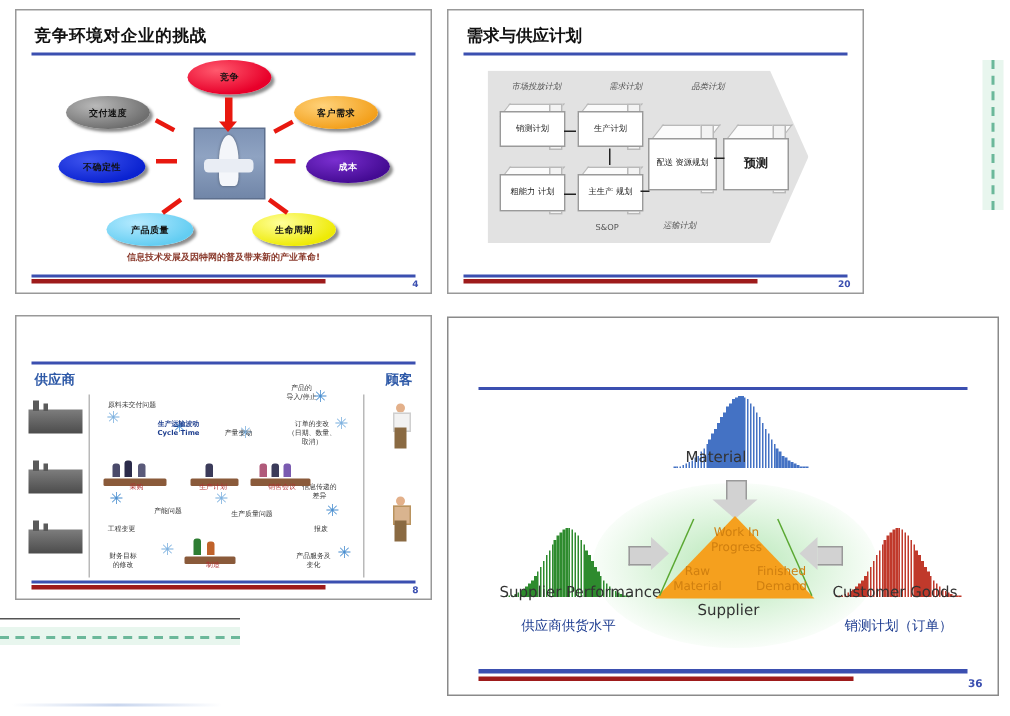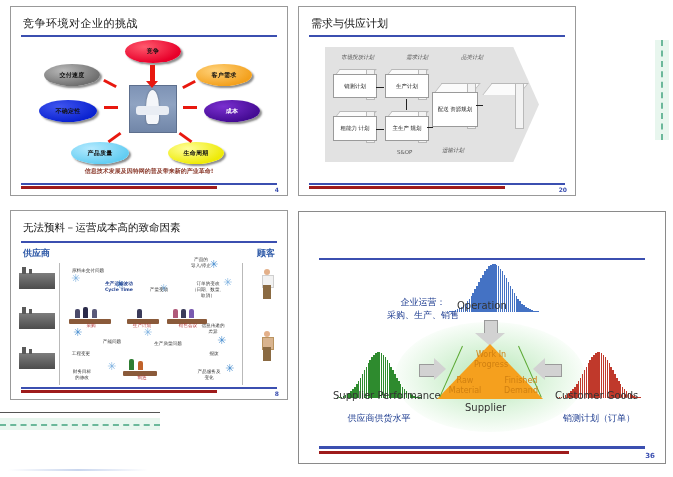--- a/index.html
+++ b/index.html
@@ -1,21 +1,21 @@
 <!DOCTYPE html>
 <html><head>
 <meta charset="utf-8">
 <style>
   html,body{margin:0;padding:0;background:#ffffff;}
   body{width:673px;height:477px;position:relative;overflow:hidden;
        font-family:"DejaVu Sans","Liberation Sans",sans-serif;}
 
   .slide{position:absolute;background:#ffffff;border:1px solid #999;
          box-sizing:border-box;overflow:hidden;}
-  .slide .title{position:absolute;font-weight:normal;color:#111;white-space:nowrap;}
+  .slide .title{position:absolute;font-weight:bold;color:#111;white-space:nowrap;}
   .rule-blue{position:absolute;background:#3b4fb0;}
   .foot{position:absolute;left:0;right:0;}
   .foot .bar-blue{position:absolute;height:2px;background:#3b4fb0;}
   .foot .bar-red{position:absolute;height:3px;background:#9e1b1b;}
   .pgnum{position:absolute;color:#3b4fb0;font-weight:bold;}
 
   
   #s1{left:10px;top:6px;width:278px;height:190px;}
   #s1 .title{left:12px;top:9px;font-size:11px;letter-spacing:.5px;}
   #s1 .hr{left:10px;top:28px;width:256px;height:2px;}
@@ -194,40 +194,40 @@
   </div>
   <div class="cubebox" style="left:133px;top:76px;width:44px;height:44px;">
     <div class="top"></div>
       <div class="side"></div>
     <div class="face">配送
 资源规划</div>
   </div>
   <div class="cubebox" style="left:183px;top:76px;width:42px;height:44px;">
     <div class="top"></div>
       <div class="side"></div>
+    <div class="face" style="font-weight:bold;font-size:8px;">预测</div>
   </div>
 
   <div class="ar ar-h" style="left:77px;top:80px;width:8px;"></div>
   <div class="ar ar-h" style="left:77px;top:122px;width:8px;"></div>
   <div class="ar ar-v" style="left:107px;top:92px;height:11px;"></div>
   <div class="ar ar-h" style="left:128px;top:120px;width:6px;"></div>
   <div class="ar ar-h" style="left:177px;top:98px;width:7px;"></div>
 
   <div class="lbl-it" style="left:98px;top:142px;font-style:normal;">S&amp;OP</div>
   <div class="lbl-it" style="left:143px;top:140px;">运输计划</div>
 
   <div class="foot" style="top:176px;height:12px;">
     <div class="bar-blue" style="left:10px;top:0;width:256px;"></div>
     <div class="bar-red" style="left:10px;top:3px;width:196px;"></div>
   </div>
   <div class="pgnum" style="right:8px;bottom:2px;font-size:6px;">20</div>
 </div>
 
 <div class="slide" id="s3">
-  <div class="title">无法预料－运营成本高的致命因素</div>
   <div class="rule-blue hr"></div>
 
   <div class="colhead" style="left:12px;top:36px;">供应商</div>
   <div class="colhead" style="right:12px;top:36px;">顾客</div>
 
   <div class="vsep" style="left:48px;top:52px;height:122px;"></div>
   <div class="vsep" style="right:44px;top:52px;height:122px;"></div>
 
   <div class="factory" style="left:8px;top:62px;"></div>
   <div class="factory" style="left:8px;top:102px;"></div>
@@ -356,21 +356,21 @@
       <i style="left: 72.39px; width: 1.53px; height: 8.39px; background: rgb(68, 114, 196);"></i>
       <i style="left: 74.35px; width: 1.53px; height: 6.54px; background: rgb(68, 114, 196);"></i>
       <i style="left: 76.3px; width: 1.53px; height: 5.02px; background: rgb(68, 114, 196);"></i>
       <i style="left: 78.26px; width: 1.53px; height: 3.78px; background: rgb(68, 114, 196);"></i>
       <i style="left: 80.22px; width: 1.53px; height: 2.81px; background: rgb(68, 114, 196);"></i>
       <i style="left: 82.17px; width: 1.53px; height: 2.05px; background: rgb(68, 114, 196);"></i>
       <i style="left: 84.13px; width: 1.53px; height: 1.47px; background: rgb(68, 114, 196);"></i>
       <i style="left: 86.09px; width: 1.53px; height: 1.04px; background: rgb(68, 114, 196);"></i>
       <i style="left: 88.04px; width: 1.53px; height: 0.72px; background: rgb(68, 114, 196);"></i>
     </div>
-  <div class="bellcap" style="left:158px;top:88px;">Operation</div>
+  <div class="bellcap" style="left:158px;top:88px;">Material</div>
 
   <div class="bell" id="bell-sup" style="left:38px;top:140px;width:84px;height:46px;">
       <i style="left: 0px; width: 1.49px; height: 0.69px; background: rgb(46, 139, 46);"></i>
       <i style="left: 1.91px; width: 1.49px; height: 1.01px; background: rgb(46, 139, 46);"></i>
       <i style="left: 3.82px; width: 1.49px; height: 1.45px; background: rgb(46, 139, 46);"></i>
       <i style="left: 5.73px; width: 1.49px; height: 2.05px; background: rgb(46, 139, 46);"></i>
       <i style="left: 7.64px; width: 1.49px; height: 2.85px; background: rgb(46, 139, 46);"></i>
       <i style="left: 9.55px; width: 1.49px; height: 3.88px; background: rgb(46, 139, 46);"></i>
       <i style="left: 11.45px; width: 1.49px; height: 5.18px; background: rgb(46, 139, 46);"></i>
       <i style="left: 13.36px; width: 1.49px; height: 6.81px; background: rgb(46, 139, 46);"></i>
@@ -454,22 +454,20 @@
       <i style="left: 70.64px; width: 1.49px; height: 5.18px; background: rgb(192, 57, 43);"></i>
       <i style="left: 72.55px; width: 1.49px; height: 3.88px; background: rgb(192, 57, 43);"></i>
       <i style="left: 74.45px; width: 1.49px; height: 2.85px; background: rgb(192, 57, 43);"></i>
       <i style="left: 76.36px; width: 1.49px; height: 2.05px; background: rgb(192, 57, 43);"></i>
       <i style="left: 78.27px; width: 1.49px; height: 1.45px; background: rgb(192, 57, 43);"></i>
       <i style="left: 80.18px; width: 1.49px; height: 1.01px; background: rgb(192, 57, 43);"></i>
       <i style="left: 82.09px; width: 1.49px; height: 0.69px; background: rgb(192, 57, 43);"></i>
     </div>
   <div class="bellcap" style="left:256px;top:178px;">Customer Goods</div>
 
-  <div class="cnlbl" style="left:76px;top:84px;width:96px;white-space:pre-line;">企业运营：
-采购、生产、销售</div>
 
   <div class="arw-body" style="left:185px;top:108px;width:12px;height:14px;border-bottom:none;"></div>
   <div class="arw-head" style="left:176px;top:121px;border-left:15px solid transparent;border-right:15px solid transparent;border-top:13px solid #d2d2d2;"></div>
 
   <div class="arw-body" style="left:120px;top:152px;width:16px;height:11px;border-right:none;"></div>
   <div class="arw-head" style="left:135px;top:146px;border-top:11px solid transparent;border-bottom:11px solid transparent;border-left:12px solid #d2d2d2;"></div>
 
   <div class="arw-body" style="left:246px;top:152px;width:16px;height:11px;border-left:none;"></div>
   <div class="arw-head" style="left:234px;top:146px;border-top:11px solid transparent;border-bottom:11px solid transparent;border-right:12px solid #d2d2d2;"></div>
 

